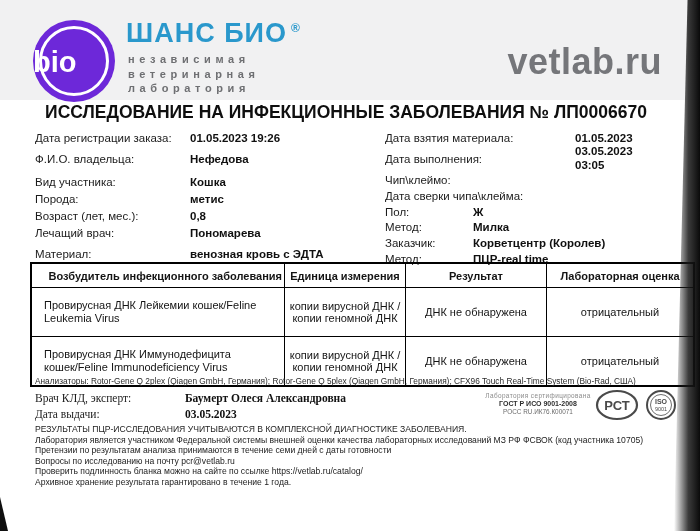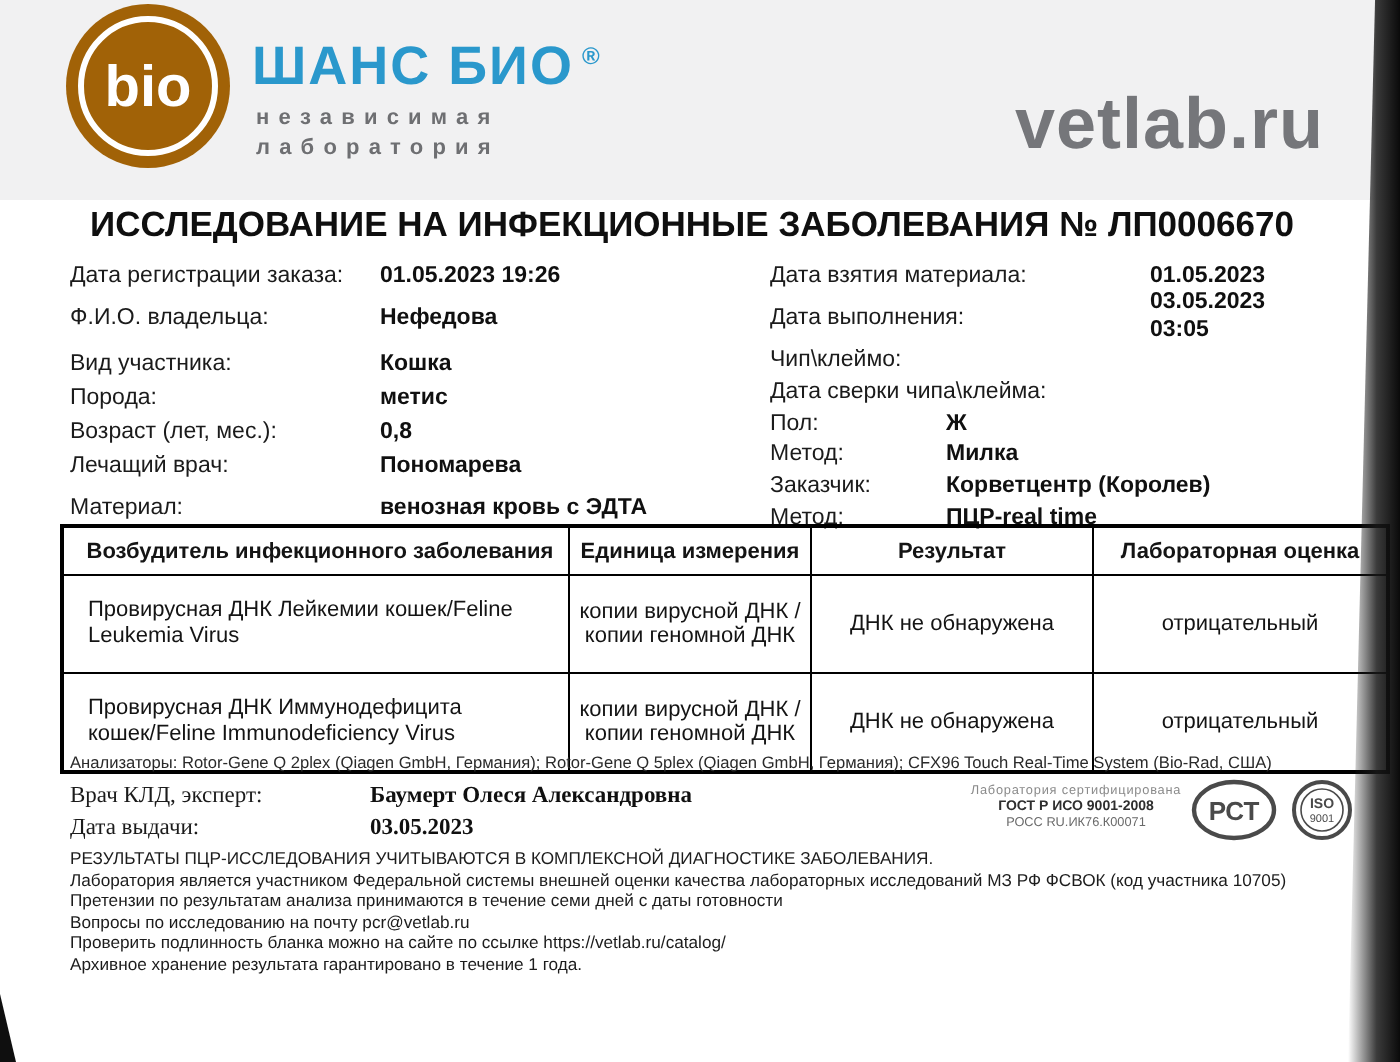--- a/index.html
+++ b/index.html
@@ -7,22 +7,22 @@
     width:700px; height:531px; position:relative; overflow:hidden;
     background:#0d0d0d;
     font-family:"Liberation Sans","DejaVu Sans",sans-serif;
     -webkit-font-smoothing:antialiased;
   }
   .page { position:absolute; left:0; top:0; width:700px; height:531px; background:#ffffff; }
   .header-band { position:absolute; left:0; top:0; width:700px; height:100px; background:#f1f1f2; }
 
   
   .logo-circle {
-    position:absolute; left:33px; top:2px; width:82px; height:82px; border-radius:50%;
-    background:#a16207; display:flex; align-items:center; justify-content:center;
+    position:absolute; left:33px; top:20px; width:82px; height:82px; border-radius:50%;
+    background:#6d28d9; display:flex; align-items:center; justify-content:flex-start;
   }
   .logo-circle::after { content:""; position:absolute; inset:6px; border:3px solid #ffffff; border-radius:50%; }
   .logo-text { color:#ffffff; font-weight:bold; font-size:29px; letter-spacing:0px; position:relative; top:1px; }
 
   .brand-name { position:absolute; left:126px; top:18px; color:#2a98cc; font-size:27px; font-weight:bold; letter-spacing:1px; white-space:nowrap; }
   .reg-mark { font-size:12px; vertical-align:10px; margin-left:4px; color:#2a98cc; }
   .tagline { position:absolute; left:128px; top:52px; }
   .tagline div { color:#6e6f72; font-size:11px; font-weight:bold; letter-spacing:4.6px; line-height:14.5px; white-space:nowrap; }
 
   .phone { position:absolute; top:20px; right:40px; white-space:nowrap; }
@@ -42,21 +42,21 @@
   .w190 { width:190px; }
   .w88  { width:88px; }
   .info-row .val { font-weight:bold; color:#101010; }
   .val-multiline { font-weight:bold; color:#101010; line-height:13.5px; }
   .row-center { align-items:center; }
 
   
   .results { position:absolute; left:30px; top:262px; width:638px; border-collapse:collapse; table-layout:fixed; border:2px solid #000; }
   .results th, .results td { border:1px solid #000; color:#141414; }
   .results th { font-size:11px; font-weight:bold; height:21px; text-align:center; white-space:nowrap; padding:1px 2px; }
-  .results th.c1 { text-align:center; padding-left:6px; }
+  .results th.c1 { text-align:right; padding-left:6px; }
   .results td { font-size:11px; height:42px; vertical-align:middle; text-align:center; padding:2px 4px; }
   .results td.c1 { text-align:left; padding:3px 8px 3px 12px; line-height:13.5px; }
   .results td.c2 { line-height:12.5px; }
   .c1 { width:244px; } .c2 { width:116px; } .c3 { width:136px; } .c4 { width:142px; }
 
   .analyzers { position:absolute; left:35px; top:376px; width:645px; font-size:8.3px; color:#2a2a2a; white-space:nowrap; }
 
   .sig-row { position:absolute; left:35px; display:flex; font-size:11.5px; color:#1b1b1b; white-space:nowrap;font-family:Liberation Serif, serif; }
   .sig-row .lbl { width:150px; flex:none; }
   .sig-row .val { font-weight:bold; color:#101010; }
@@ -89,20 +89,21 @@
 
 <div class="page">
 
   <div class="header-band">
     <div class="logo-circle">
       <span class="logo-text">bio</span>
     </div>
     <div class="brand-name"><span>ШАНС БИО</span><span class="reg-mark">®</span></div>
     <div class="tagline">
       <div>независимая</div>
+      <div>ветеринарная</div>
       <div>лаборатория</div>
     </div>
     <div class="website">vetlab.ru</div>
   </div>
 
   <div class="doc-title">ИССЛЕДОВАНИЕ НА ИНФЕКЦИОННЫЕ ЗАБОЛЕВАНИЯ № ЛП0006670</div>
 
   <div class="info-col col-left">
     <div class="info-row" style="top:3px">
         <span class="lbl w155">Дата регистрации заказа:</span>

